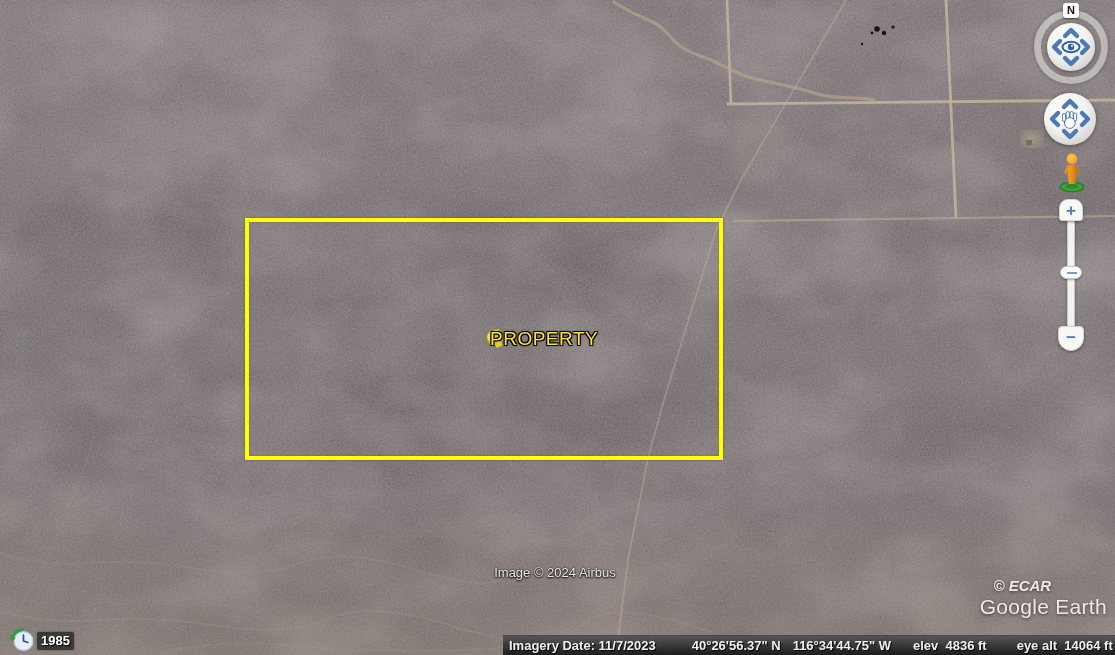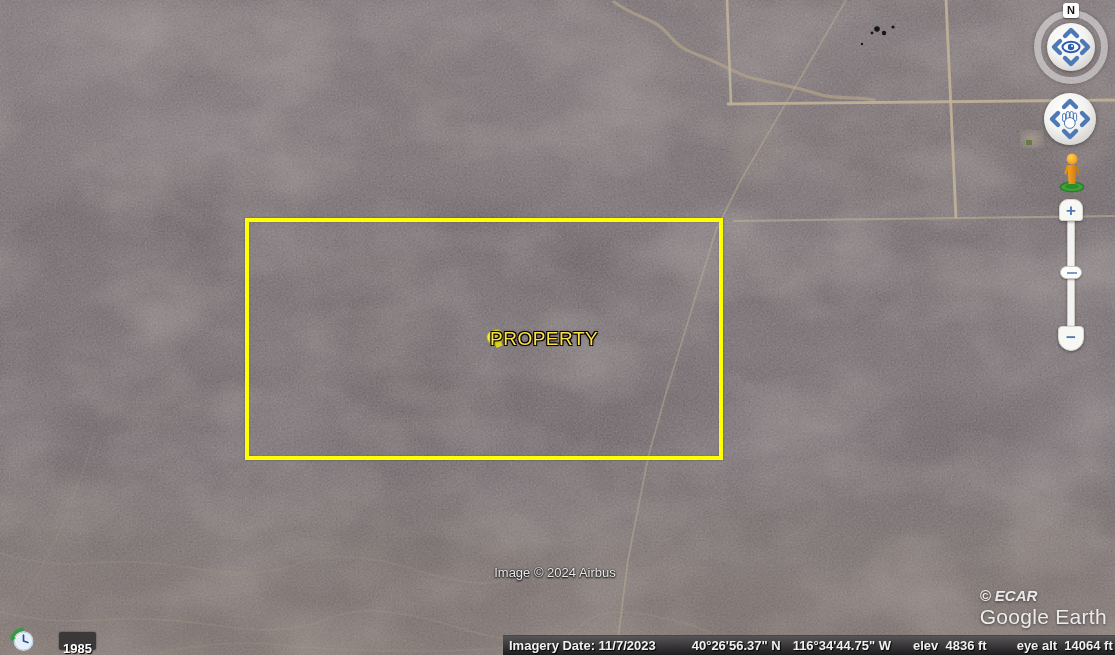--- a/index.html
+++ b/index.html
@@ -19,21 +19,21 @@
     border:4px solid var(--boundary-yellow,#feff00);
     box-shadow:0 0 2px rgba(0,0,0,.35), inset 0 0 2px rgba(0,0,0,.25); }
   #pin { position:absolute; left:483px; top:327px; width:26px; height:40px; }
   #pin-label { position:absolute; left:490px; top:328px; font-size:19px; font-weight:500;
     color:#fde047; letter-spacing:.5px; white-space:pre;
     text-shadow:-1px -1px 0 #000, 1px -1px 0 #000, -1px 1px 0 #000, 1px 1px 0 #000, 0 0 3px #000; }
 
   
   #attribution { position:absolute; left:440px; top:565px; width:230px; text-align:center;
     color:#e9e9e9; font-size:13px; text-shadow:0 1px 2px #000, 0 0 2px #000; }
-  #watermark { position:absolute; right:8px; bottom:26px; text-align:left; color:rgba(255,255,255,.88);
+  #watermark { position:absolute; right:8px; bottom:36px; text-align:center; color:rgba(255,255,255,.88);
     text-shadow:0 1px 3px rgba(0,0,0,.55); }
   #watermark .copy { display:block; font-style:italic; font-weight:600; font-size:15px;
     margin-right:42px; margin-bottom:1px; }
   #watermark .logo { display:block; font-size:21px; letter-spacing:.3px; }
 
   
   .ctrl { position:absolute; }
   #look { left:1031px; top:7px; width:80px; height:80px; }
   #look .ring { position:absolute; inset:3px; border-radius:50%;
     border:7px solid rgba(255,255,255,.42); box-shadow:0 0 4px rgba(0,0,0,.25), inset 0 0 3px rgba(0,0,0,.15); }
@@ -57,23 +57,23 @@
   .zs-btn { position:absolute; background:#f7f7f4; color:var(--control-blue,#4d79b7);
     text-align:center; font-weight:bold; box-shadow:0 1px 3px rgba(0,0,0,.4); border:1px solid #d6d6d0; }
   .zs-plus { top:0; left:2px; width:24px; height:22px; border-radius:9px 9px 3px 3px; font-size:17px; line-height:21px; }
   .zs-minus { bottom:0; left:1px; width:26px; height:25px; border-radius:4px 4px 13px 13px; font-size:17px; line-height:22px; }
   .zs-handle { position:absolute; top:67px; left:3px; width:22px; height:13px; background:#fdfdfa;
     border:1px solid #c9c9c4; border-radius:7px; box-shadow:0 1px 2px rgba(0,0,0,.35); }
   .zs-handle i { position:absolute; left:6px; top:5px; width:10px; height:2px; background:#7d9cc4; }
 
   
   #clock { position:absolute; left:10px; top:628px; width:25px; height:25px; cursor:pointer; }
-  #year-badge { position:absolute; left:37px; top:632px; min-width:34px; height:18px; padding:8px 4px;
+  #year-badge { position:absolute; left:37px; top:632px; min-width:34px; height:18px; padding:0 4px;
     background:rgba(42,42,42,.82); border-radius:2px; color:#fff; font-size:13px; font-weight:bold;
-    text-align:left; line-height:18px; text-shadow:1px 1px 1px #000; box-shadow:0 0 2px rgba(0,0,0,.5);margin-left:22px; }
+    text-align:left; line-height:18px; text-shadow:1px 1px 1px #000; box-shadow:0 0 2px rgba(0,0,0,.5); }
 
   
   #statusbar { position:absolute; left:503px; right:0; bottom:0; height:20px;
     background:linear-gradient(to bottom, rgba(72,72,76,.78), rgba(14,14,16,.88));
     border-top:1px solid rgba(150,150,155,.35);
     display:flex; align-items:center; color:#f1f1f1; font-size:13px;font-weight:bold; }
   #statusbar span { white-space:pre; text-shadow:1px 1px 1px #000; }
   .sb-date { margin-left:6px; }
   .sb-lat  { margin-left:36px; }
   .sb-lon  { margin-left:12px; }

